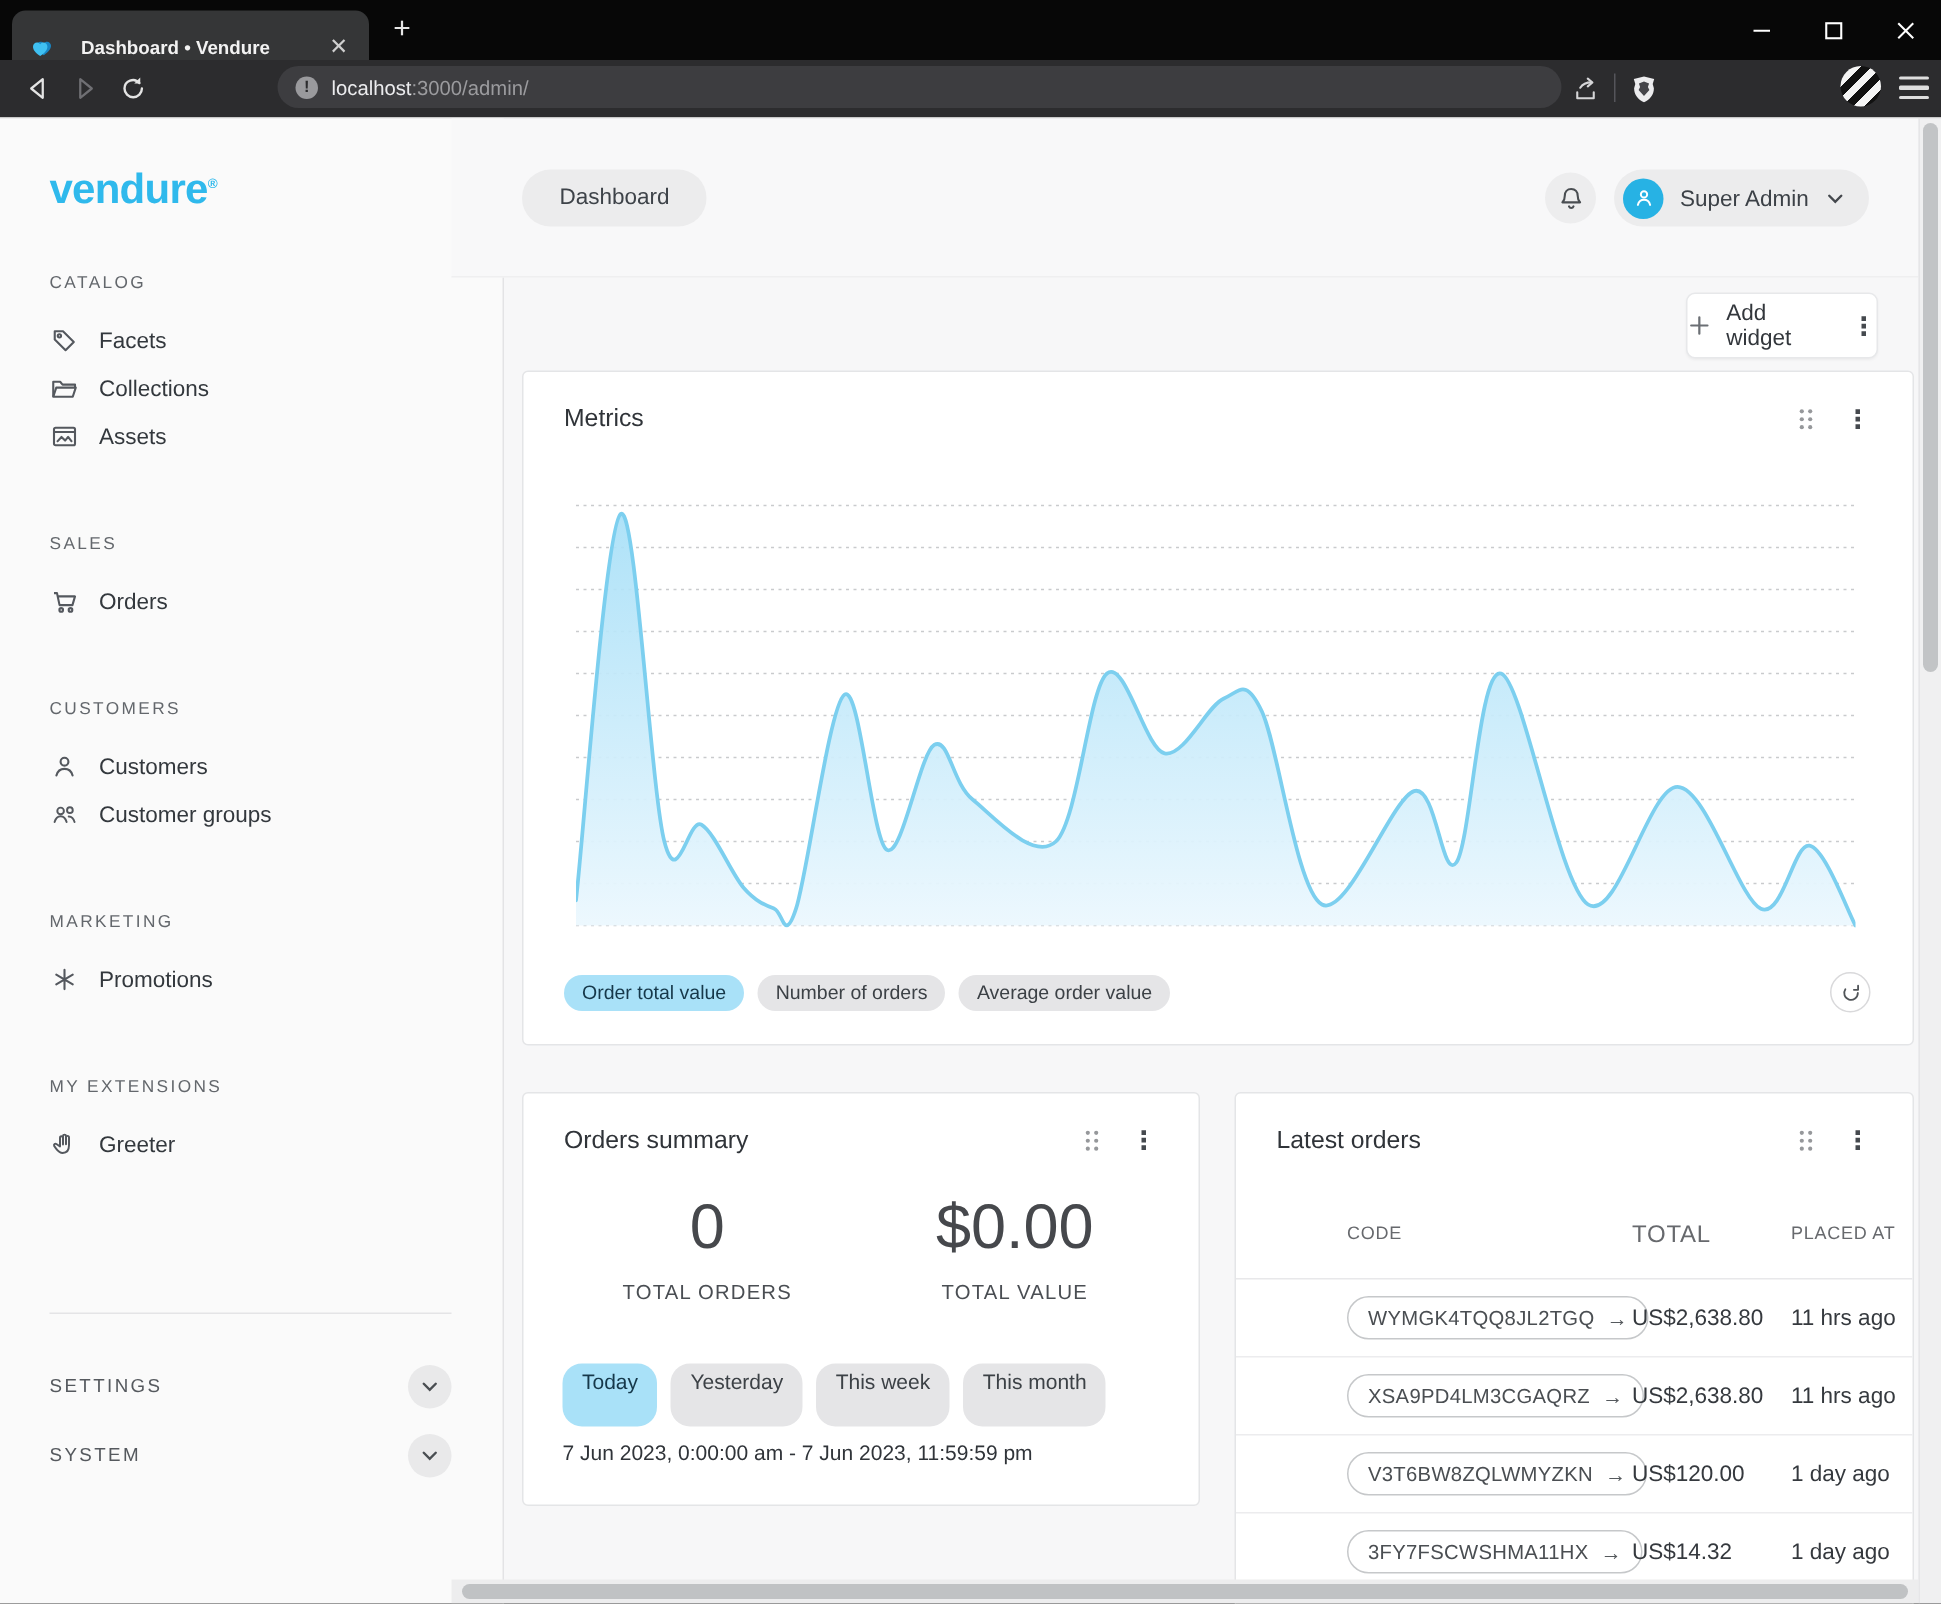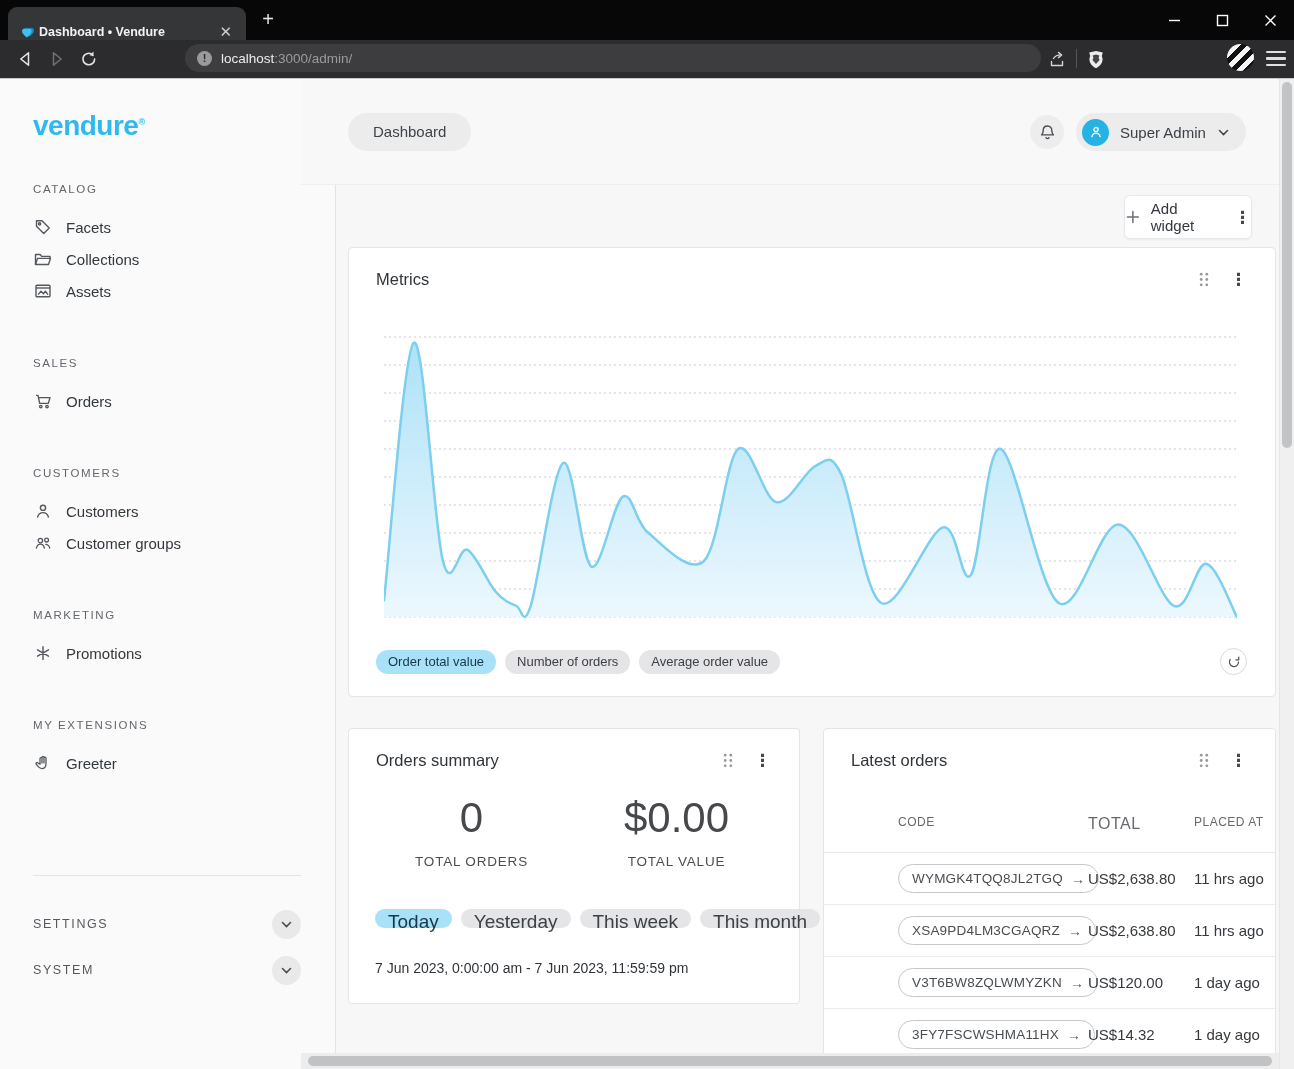--- a/index.html
+++ b/index.html
@@ -2,21 +2,21 @@
 <html><head>
 <meta charset="utf-8">
 <style>
   * { box-sizing: border-box; }
   html,body { margin:0; padding:0; background:#222; }
   body { font-family:"Liberation Sans","DejaVu Sans",sans-serif; }
   .screen { position:relative; width:1294px; height:1069px; background:#f7f7f8; overflow:hidden; }
 
   
   .titlebar { position:absolute; top:0; left:0; right:0; height:40px; background:#070707; }
-  .tab { position:absolute; left:8px; top:7px; width:238px; height:33px; background:#353637; border-radius:9px 9px 0 0; display:flex; align-items:center; padding:16px 10px 0 12px; gap:3px; }
+  .tab { position:absolute; left:8px; top:7px; width:238px; height:33px; background:#353637; border-radius:9px 9px 0 0; display:flex; align-items:center; padding:16px 10px 0 12px; gap:18px; }
   .tab-title { color:#f2f2f2; font-size:12.5px; font-weight:700; flex:1; white-space:nowrap; overflow:hidden; }
   .tab-close { color:#cfcfcf; font-size:15px; line-height:1; padding:2px 4px; }
   .newtab { position:absolute; left:256px; top:8px; width:24px; height:24px; color:#e6e6e6; font-size:20px; text-align:center; line-height:23px; }
   .win-controls { position:absolute; right:14px; top:0; height:40px; display:flex; align-items:center; gap:28px; }
   .winbtn { width:20px; height:20px; display:flex; align-items:center; justify-content:center; color:#fff; }
   .navbar { position:absolute; top:40px; left:0; right:0; height:38px; background:#2c2c2e; }
   .nav-ico { position:absolute; top:48px; width:22px; height:22px; display:flex; align-items:center; justify-content:center; }
   .urlbar { position:absolute; left:185px; top:44px; width:856px; height:28px; background:#3d3d40; border-radius:14px; display:flex; align-items:center; padding:0 12px; gap:9px; }
   .url-info { width:15px; height:15px; border-radius:50%; background:#9a9a9d; color:#2c2c2e; font-size:11px; font-weight:700; text-align:center; line-height:15px; flex:none; }
   .url-text { font-size:13.5px; color:#9b9b9e; white-space:nowrap; }
@@ -66,21 +66,21 @@
   .chip { height:24px; line-height:24px; padding:0 12px; border-radius:12px; background:#e5e5e7; color:#3c4146; font-size:13px; white-space:nowrap; }
   .chip.active { background:#a9e1f8; color:#16384a; }
   .refresh-btn { margin-left:auto; width:27px; height:27px; border-radius:50%; border:1px solid #d9d9db; background:#fff; display:flex; align-items:center; justify-content:center; }
 
   .orders-card { left:47px; top:649px; width:452px; height:276px; }
   .stats-row { display:flex; margin-top:24px; padding:0 20px; }
   .stat { flex:1; text-align:center; }
   .stat-value { font-size:42px; color:#46484c; }
   .stat-label { margin-top:12px; font-size:13.5px; letter-spacing:.8px; color:#4a4e53; }
   .range-row { position:absolute; left:26px; top:180px; display:flex; gap:9px; }
-  .range-row .chip { font-size:19px; height:19px; line-height:25px; border-radius:13px; padding:0 13px; }
+  .range-row .chip { font-size:14px; height:42px; line-height:25px; border-radius:13px; padding:0 13px; }
   .date-range { position:absolute; left:26px; top:231px; font-size:14px; color:#303439; }
 
   .latest-card { left:522px; top:649px; width:453px; height:413px; overflow:hidden; }
   .lo-table { position:absolute; left:0; right:0; top:86px; }
   .lo-head { display:flex; padding-left:74px; height:38px; border-bottom:1px solid #e8e8ea; font-size:12px; font-weight:400; letter-spacing:.5px; color:#67696d; }
   .lo-row { display:flex; align-items:center; padding-left:74px; height:52px; border-bottom:1px solid #ececee; }
   .col-code { width:190px; flex:none; }
   .col-total { width:106px; flex:none; font-size:15px; color:#35393e; }
   .col-placed { width:74px; flex:none; font-size:15px; color:#35393e; line-height:1.2; }
   .lo-head .col-placed { white-space:nowrap; }

